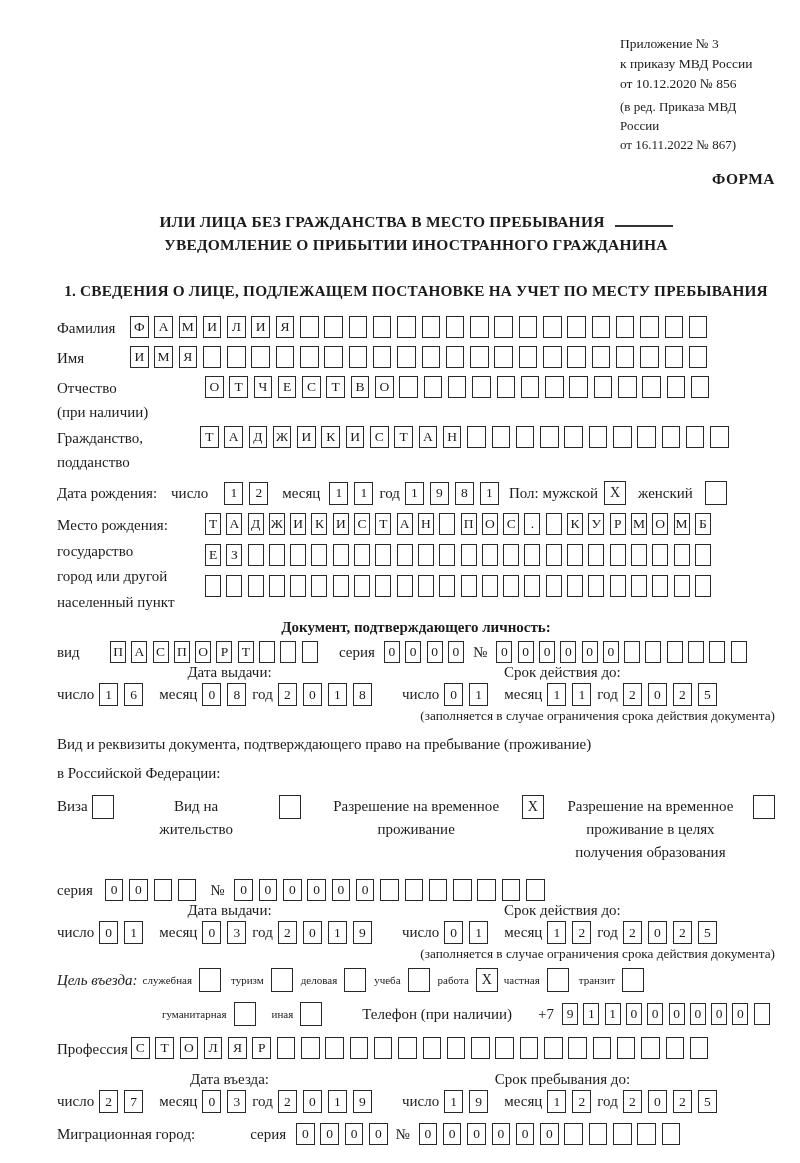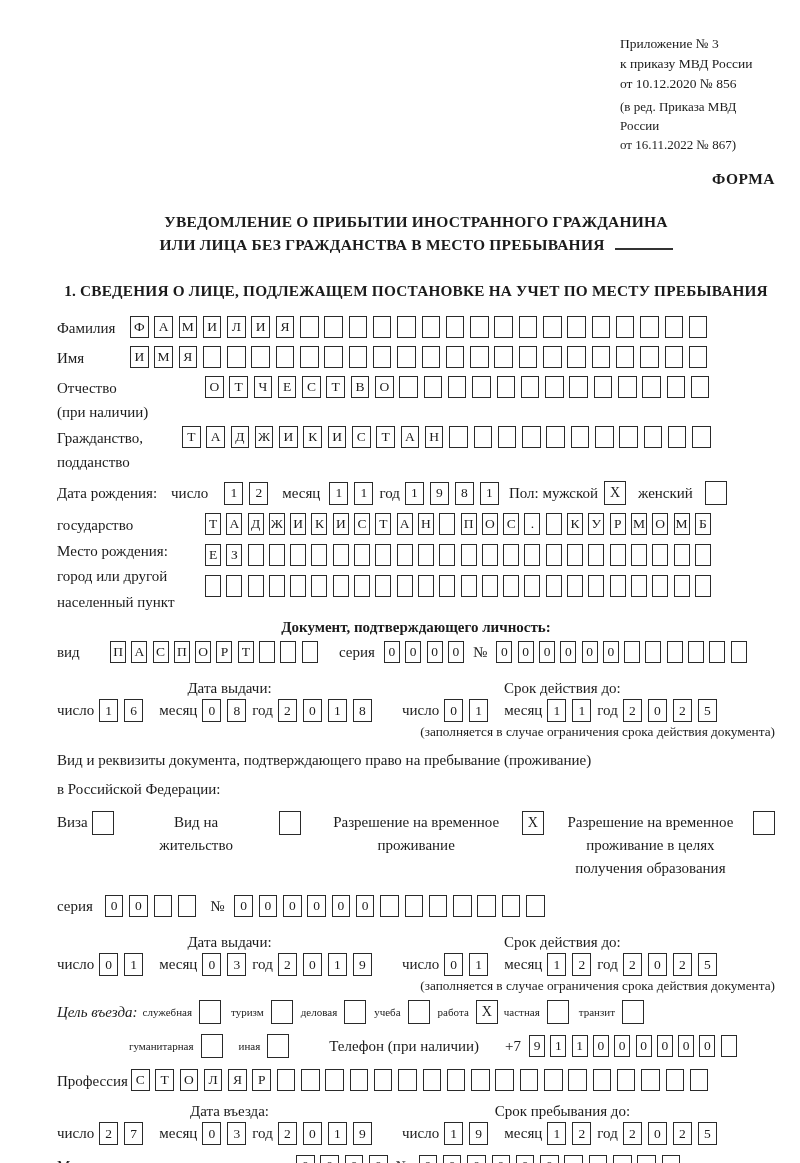--- a/index.html
+++ b/index.html
@@ -34,21 +34,21 @@
   
   .w-fam{width:73px;}
   .w-otch{width:148px;}
   .w-grazh{width:125px;}
   .w-mesto{width:148px;}
   .w-prof{width:74px;}
 
   .lbl-col div{font-size:15px;line-height:25.5px;white-space:nowrap;}
 
   
-  .dates{display:flex;margin-top:16px;}
+  .dates{display:flex;margin-top:0;}
   .dgrp{flex:none;}
   .dhead{font-size:15px;text-align:center;margin-bottom:2px;}
   .drow{display:flex;align-items:center;}
   .drow .dl{font-size:15px;margin-right:5px;}
   .footnote-r{text-align:right;font-size:13.3px;margin-top:2px;}
 
   .center-bold{text-align:center;font-weight:bold;font-size:15px;margin-top:7px;}
 
   
   .permit{display:flex;align-items:flex-start;margin-top:10px;}
@@ -72,22 +72,22 @@
     <div>к приказу МВД России</div>
     <div>от 10.12.2020 № 856</div>
   </div>
   <div class="hdr-sub">
     <div>(в ред. Приказа МВД России</div>
     <div>от 16.11.2022 № 867)</div>
   </div>
   <div class="forma">ФОРМА</div>
 
   <div class="title">
+    <div><span>ИЛИ ЛИЦА БЕЗ ГРАЖДАНСТВА В МЕСТО ПРЕБЫВАНИЯ</span><span class="uline"></span></div>
     <div>УВЕДОМЛЕНИЕ О ПРИБЫТИИ ИНОСТРАННОГО ГРАЖДАНИНА</div>
-    <div><span>ИЛИ ЛИЦА БЕЗ ГРАЖДАНСТВА В МЕСТО ПРЕБЫВАНИЯ</span><span class="uline"></span></div>
   </div>
 
   <div class="sec-head">1. СВЕДЕНИЯ О ЛИЦЕ, ПОДЛЕЖАЩЕМ ПОСТАНОВКЕ НА УЧЕТ ПО МЕСТУ ПРЕБЫВАНИЯ</div>
 
   <div class="row" style="margin-top:16px;">
     <span class="lbl w-fam">Фамилия</span>
     <span class="cells">
         <span class="cell">Ф</span>
         <span class="cell">А</span>
         <span class="cell">М</span>
@@ -168,21 +168,21 @@
         <span class="cell"></span>
         <span class="cell"></span>
         <span class="cell"></span>
         <span class="cell"></span>
         <span class="cell"></span>
         <span class="cell"></span>
         <span class="cell"></span>
       </span>
   </div>
 
-  <div class="row" style="margin-top:2px;">
+  <div class="row" style="margin-top:2px;gap:18px;">
     <span class="lbl w-grazh">
       <span>Гражданство,</span><br>
       <span>подданство</span>
     </span>
     <span class="cells">
         <span class="cell">Т</span>
         <span class="cell">А</span>
         <span class="cell">Д</span>
         <span class="cell">Ж</span>
         <span class="cell">И</span>
@@ -226,22 +226,22 @@
         <span class="cell">1</span>
       </span>
     <span class="lbl" style="margin-left:4px;margin-right:6px;">Пол: мужской</span>
     <span class="box">X</span>
     <span class="lbl" style="margin-left:12px;margin-right:12px;">женский</span>
     <span class="box"></span>
   </div>
 
   <div class="row" style="margin-top:8px;">
     <span class="lbl-col w-mesto" style="flex:none;">
+      <div>Место рождения:</div>
       <div>государство</div>
-      <div>Место рождения:</div>
       <div>город или другой</div>
       <div>населенный пункт</div>
     </span>
     <span style="flex:none;">
       <div class="cells sm">
           <span class="cell">Т</span>
           <span class="cell">А</span>
           <span class="cell">Д</span>
           <span class="cell">Ж</span>
           <span class="cell">И</span>
@@ -529,21 +529,21 @@
     <span class="opt" style="margin-left:6px;">
         <span class="otxt">частная</span>
         <span class="box"></span>
       </span>
     <span class="opt" style="margin-left:10px;">
         <span class="otxt">транзит</span>
         <span class="box"></span>
       </span>
   </div>
 
-  <div class="inline-row" style="margin-top:10px;">
+  <div class="inline-row" style="margin-top:10px;justify-content:flex-end;">
     <span class="opt" style="margin-left:72px;">
         <span class="otxt">гуманитарная</span>
         <span class="box"></span>
       </span>
     <span class="opt" style="margin-left:16px;">
         <span class="otxt">иная</span>
         <span class="box"></span>
       </span>
     <span class="lbl" style="margin-left:40px;">Телефон (при наличии)</span>
     <span class="lbl" style="margin-left:26px;margin-right:8px;">+7</span>

